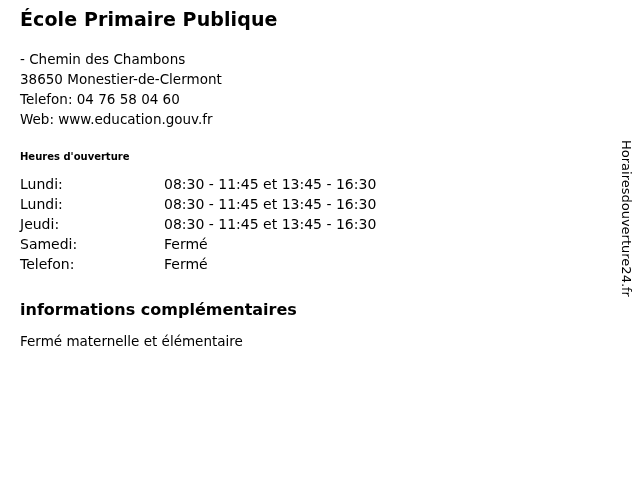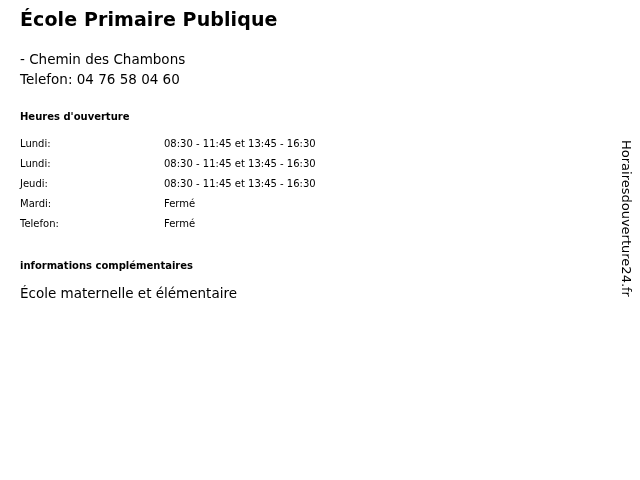--- a/index.html
+++ b/index.html
@@ -43,32 +43,32 @@
   .section-head {
     font-size: 10px;
     font-weight: bold;
     margin-top: 22px;
     margin-bottom: 12px;
   }
   .hours-table {
     border-collapse: collapse;
   }
   .hours-table td {
-    font-size: 10px;
+    font-size: 14px;
     line-height: 20px;
     padding: 0;
     vertical-align: top;
     white-space: pre;
   }
   .day-cell {
     width: 140px;
     padding-right: 4px !important;
   }
   .info-head {
-    font-size: 10px;
+    font-size: 16px;
     font-weight: bold;
     margin-top: 26px;
     margin-bottom: 12px;
   }
   .info-text {
     font-size: 13.5px;
     line-height: 20px;
   }
   .side-label {
     position: absolute;
@@ -86,50 +86,52 @@
 <body>
 
 <div class="page">
 
   <div class="content">
 
     <h1 class="title">École Primaire Publique</h1>
 
     <div class="address-block">
       <div class="addr-line">- Chemin des Chambons</div>
+      <div class="addr-line">38650 Monestier-de-Clermont</div>
       <div class="addr-line">Telefon: 04 76 58 04 60</div>
+      <div class="addr-line">Web: www.education.gouv.fr</div>
     </div>
 
     <div class="section-head">Heures d'ouverture</div>
 
     <table class="hours-table">
       <tbody>
         <tr>
           <td class="day-cell">Lundi:</td>
           <td class="time-cell">08:30 - 11:45 et 13:45 - 16:30</td>
         </tr>
         <tr>
           <td class="day-cell">Lundi:</td>
           <td class="time-cell">08:30 - 11:45 et 13:45 - 16:30</td>
         </tr>
         <tr>
           <td class="day-cell">Jeudi:</td>
           <td class="time-cell">08:30 - 11:45 et 13:45 - 16:30</td>
         </tr>
         <tr>
-          <td class="day-cell">Mardi:</td>
+          <td class="day-cell">Samedi:</td>
           <td class="time-cell">Fermé</td>
         </tr>
         <tr>
           <td class="day-cell">Telefon:</td>
           <td class="time-cell">Fermé</td>
         </tr>
       </tbody>
     </table>
 
     <div class="info-head">informations complémentaires</div>
-    <div class="info-text">École maternelle et élémentaire</div>
+    <div class="info-text">Fermé maternelle et élémentaire</div>
 
   </div>
 
   <div class="side-label">Horairesdouverture24.fr</div>
 
 </div>
 
 </body></html>

